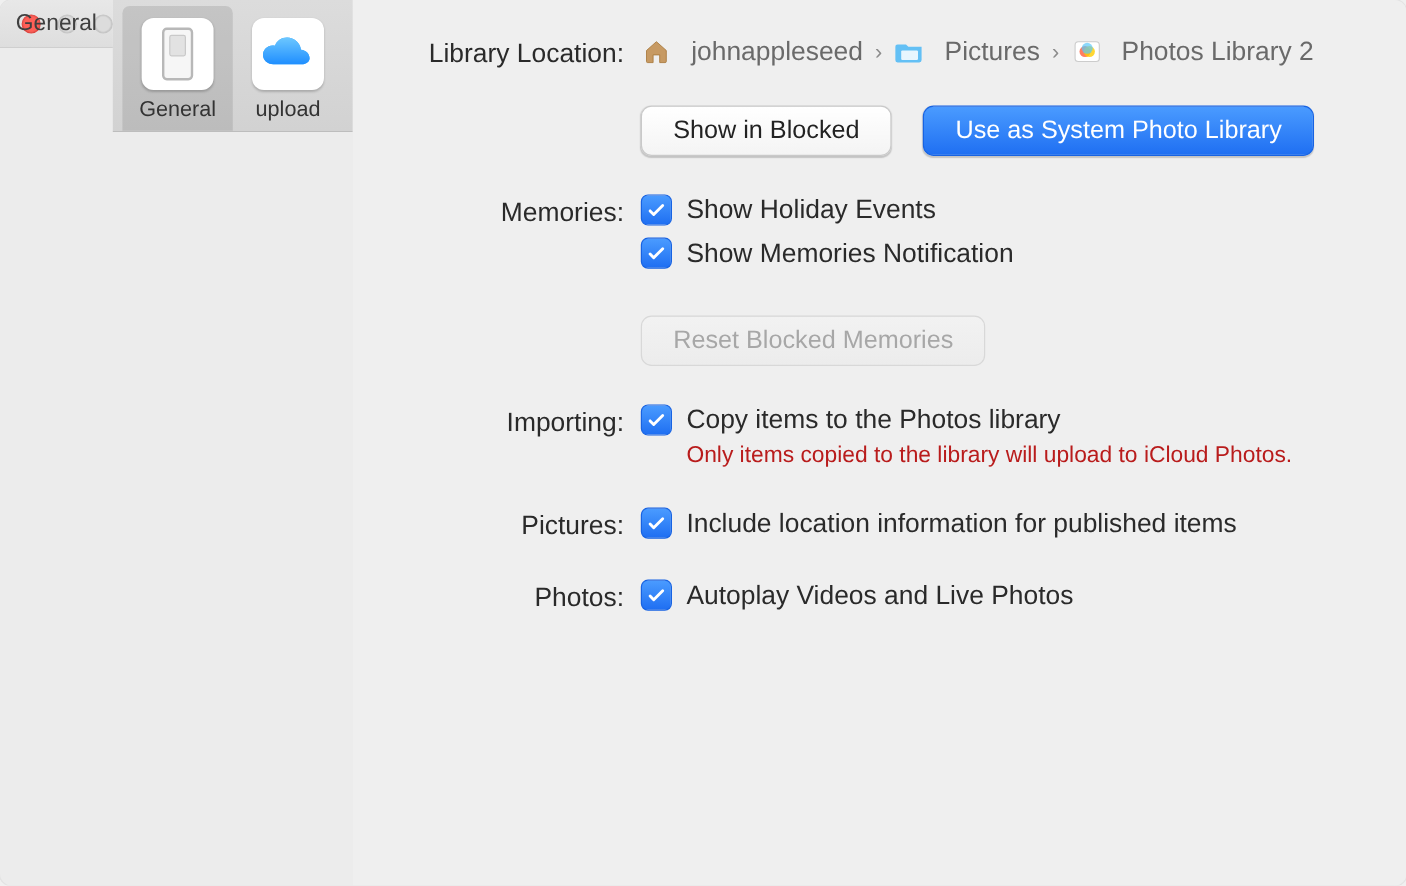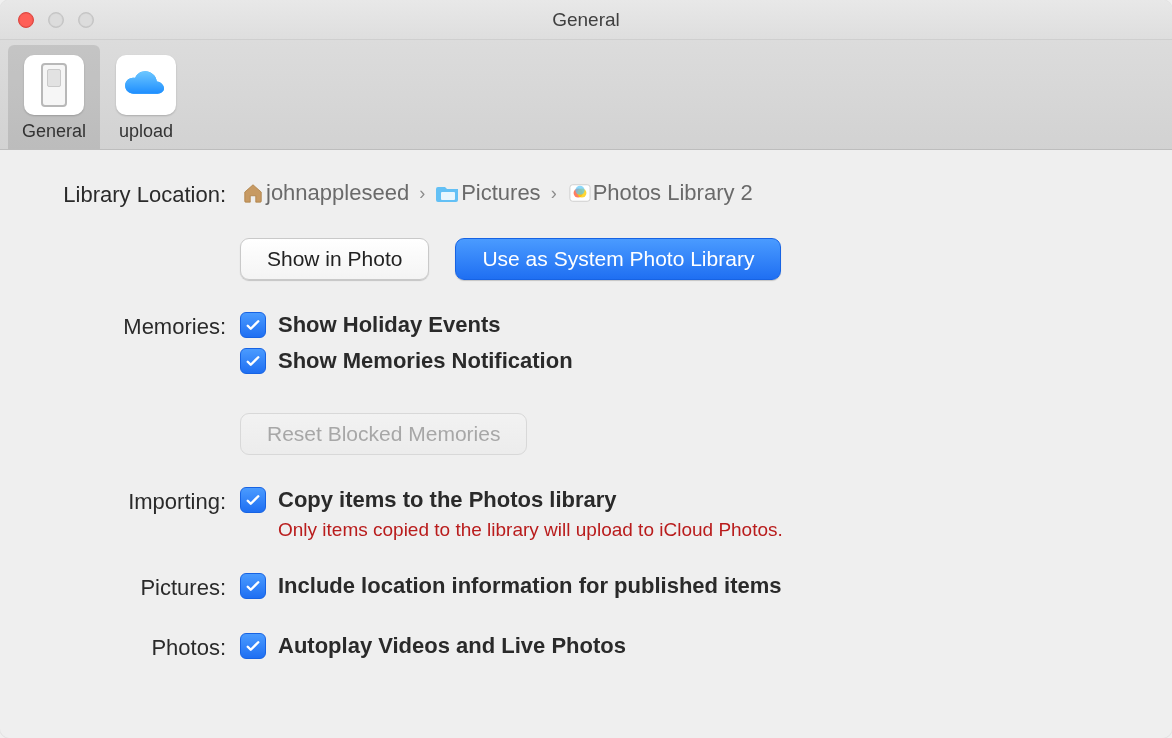--- a/index.html
+++ b/index.html
@@ -5,21 +5,21 @@
   * { box-sizing: border-box; margin: 0; padding: 0; }
   html, body { width: 1172px; height: 738px; font-family: -apple-system, "Helvetica Neue", Helvetica, Arial, sans-serif; }
   body { background: #f0f0f0; overflow: hidden; }
 
   .window {
     width: 1172px; height: 738px;
     background: #ececec;
     border-radius: 10px;
     box-shadow: 0 0 0 1px rgba(0,0,0,0.05);
     overflow: hidden;
-    display: flex; flex-direction: column;
+    display: flex; flex-direction: row;
   }
 
   
   .titlebar {
     height: 40px;
     background: linear-gradient(#e8e8e8,#dedede);
     display: flex; align-items: center;
     position: relative;
     border-bottom: 1px solid #cfcfcf;
   }
@@ -94,21 +94,21 @@
     flex: 1;
     display: flex; flex-direction: column; gap: 10px;
     font-size: 22px; color: #2a2a2a;
   }
 
   
   .breadcrumb {
     display: flex; align-items: center; gap: 10px; flex-wrap: wrap;
     font-size: 22px; color: #6a6a6a;
   }
-  .crumb { display: flex; align-items: center; gap: 0; }
+  .crumb { display: flex; align-items: center; gap: 16px; }
   .chev { color: #8c8c8c; font-size: 18px; }
   .crumb .ic { width: 26px; height: 22px; display: inline-flex; align-items: center; justify-content: center; }
 
   
   .btnrow { display: flex; gap: 26px; margin-top: 22px; }
   .btn {
     height: 42px; padding: 0 26px;
     border-radius: 9px; font-size: 21px;
     display: inline-flex; align-items: center; justify-content: center;
     box-shadow: 0 1px 1px rgba(0,0,0,0.18);
@@ -124,21 +124,21 @@
   }
   .btn.disabled {
     background: linear-gradient(#f2f2f2,#ececec);
     color: #a7a7a7;
     border: 1px solid #d8d8d8;
     box-shadow: none;
     margin-top: 21px;
   }
 
   
-  .chkline { display: flex; align-items: center; gap: 12px; font-weight: bold; }
+  .chkline { display: flex; align-items: center; gap: 12px; }
   .checkbox {
     width: 26px; height: 26px; border-radius: 6px;
     background: linear-gradient(#4a9bff,#1f6ff2);
     border: 1px solid #1763e3;
     display: inline-flex; align-items: center; justify-content: center;
     flex-shrink: 0;
   }
   .checkbox svg { width: 18px; height: 18px; }
   .helptext { font-size: 19px; color: #b91c1c; margin-left: 38px; margin-top: -4px; }
 
@@ -214,21 +214,21 @@
                   <circle cx="10" cy="12" r="5" fill="#ff5e3a" opacity="0.8"></circle>
                   <circle cx="14" cy="12" r="5" fill="#ffcd00" opacity="0.8"></circle>
                   <circle cx="12" cy="9" r="5" fill="#5ac8fa" opacity="0.7"></circle>
                 </svg>
             </span>
             <span>Photos Library 2</span>
           </span>
         </div>
         <div class="btnrow">
           <div class="btn">
-            <span>Show in Photo</span>
+            <span>Show in Blocked</span>
           </div>
           <div class="btn primary">
             <span>Use as System Photo Library</span>
           </div>
         </div>
       </div>
     </div>
 
     <div class="section-gap"></div>
 

